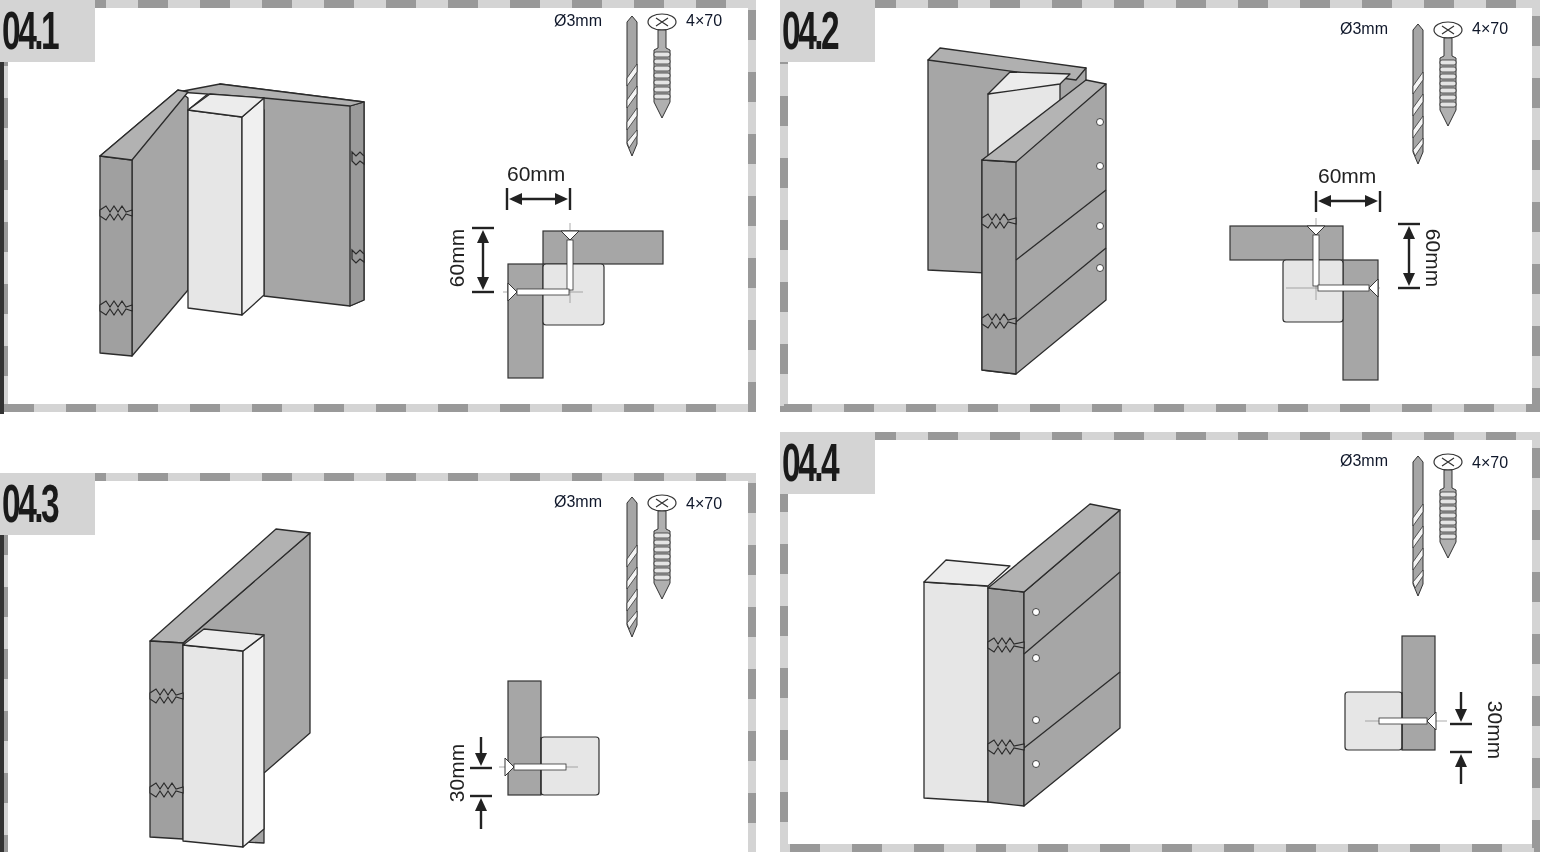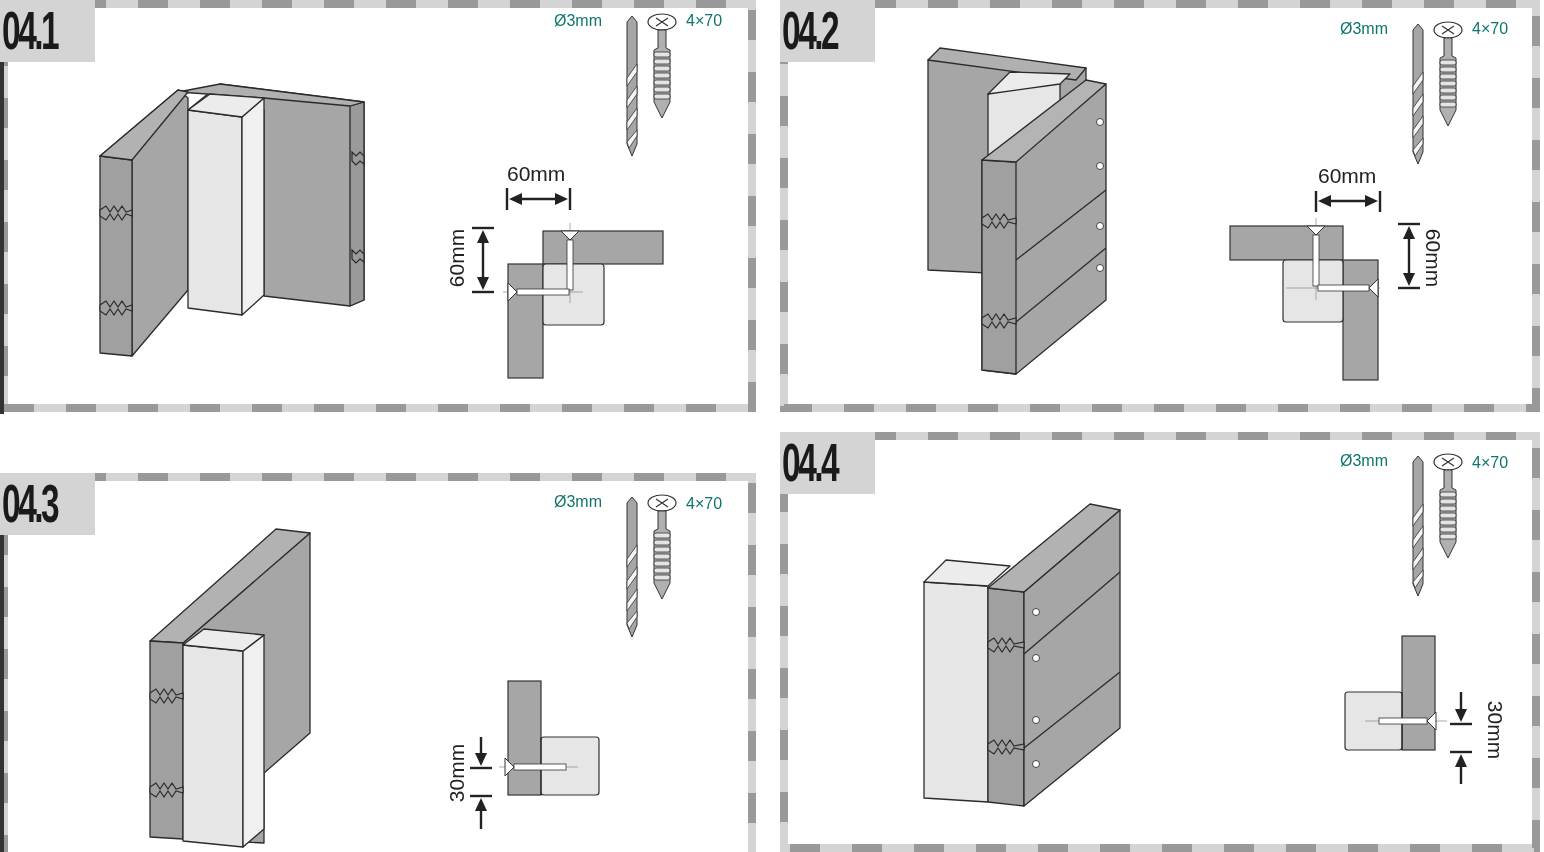--- a/index.html
+++ b/index.html
@@ -1,21 +1,21 @@
 <!DOCTYPE html>
 <html><head>
 <meta charset="utf-8">
 <style>
   html,body{margin:0;padding:0;background:#fff;}
   body{width:1544px;height:852px;position:relative;overflow:hidden;font-family:"Liberation Sans",sans-serif;}
   .panel{position:absolute;box-sizing:border-box;background:#fff;}
   .panel svg.frame{position:absolute;left:0;top:0;}
   .step{position:absolute;left:0;top:0;background:#d4d4d4;color:#1a1a1a;font-family:"Liberation Sans",sans-serif;font-weight:bold;font-size:54px;line-height:60px;height:62px;padding:0 4px 0 2px;letter-spacing:-4px;transform-origin:left top;}
   .step span{display:inline-block;transform:scaleX(0.62);transform-origin:left center;}
-  .lbl{position:absolute;font-size:16px;color:#0f766e;white-space:nowrap;}
+  .lbl{position:absolute;font-size:16px;color:#0f172a;white-space:nowrap;}
   .dim{position:absolute;font-size:21px;color:#222;white-space:nowrap;}
   .rot{transform:rotate(-90deg);transform-origin:center center;}
   .rotr{transform:rotate(90deg);transform-origin:center center;}
   svg{overflow:visible;}
 </style>
 </head>
 <body>
 
 <div class="panel" style="left:0;top:0;width:760px;height:414px;">
   <svg class="frame" width="760" height="414">

